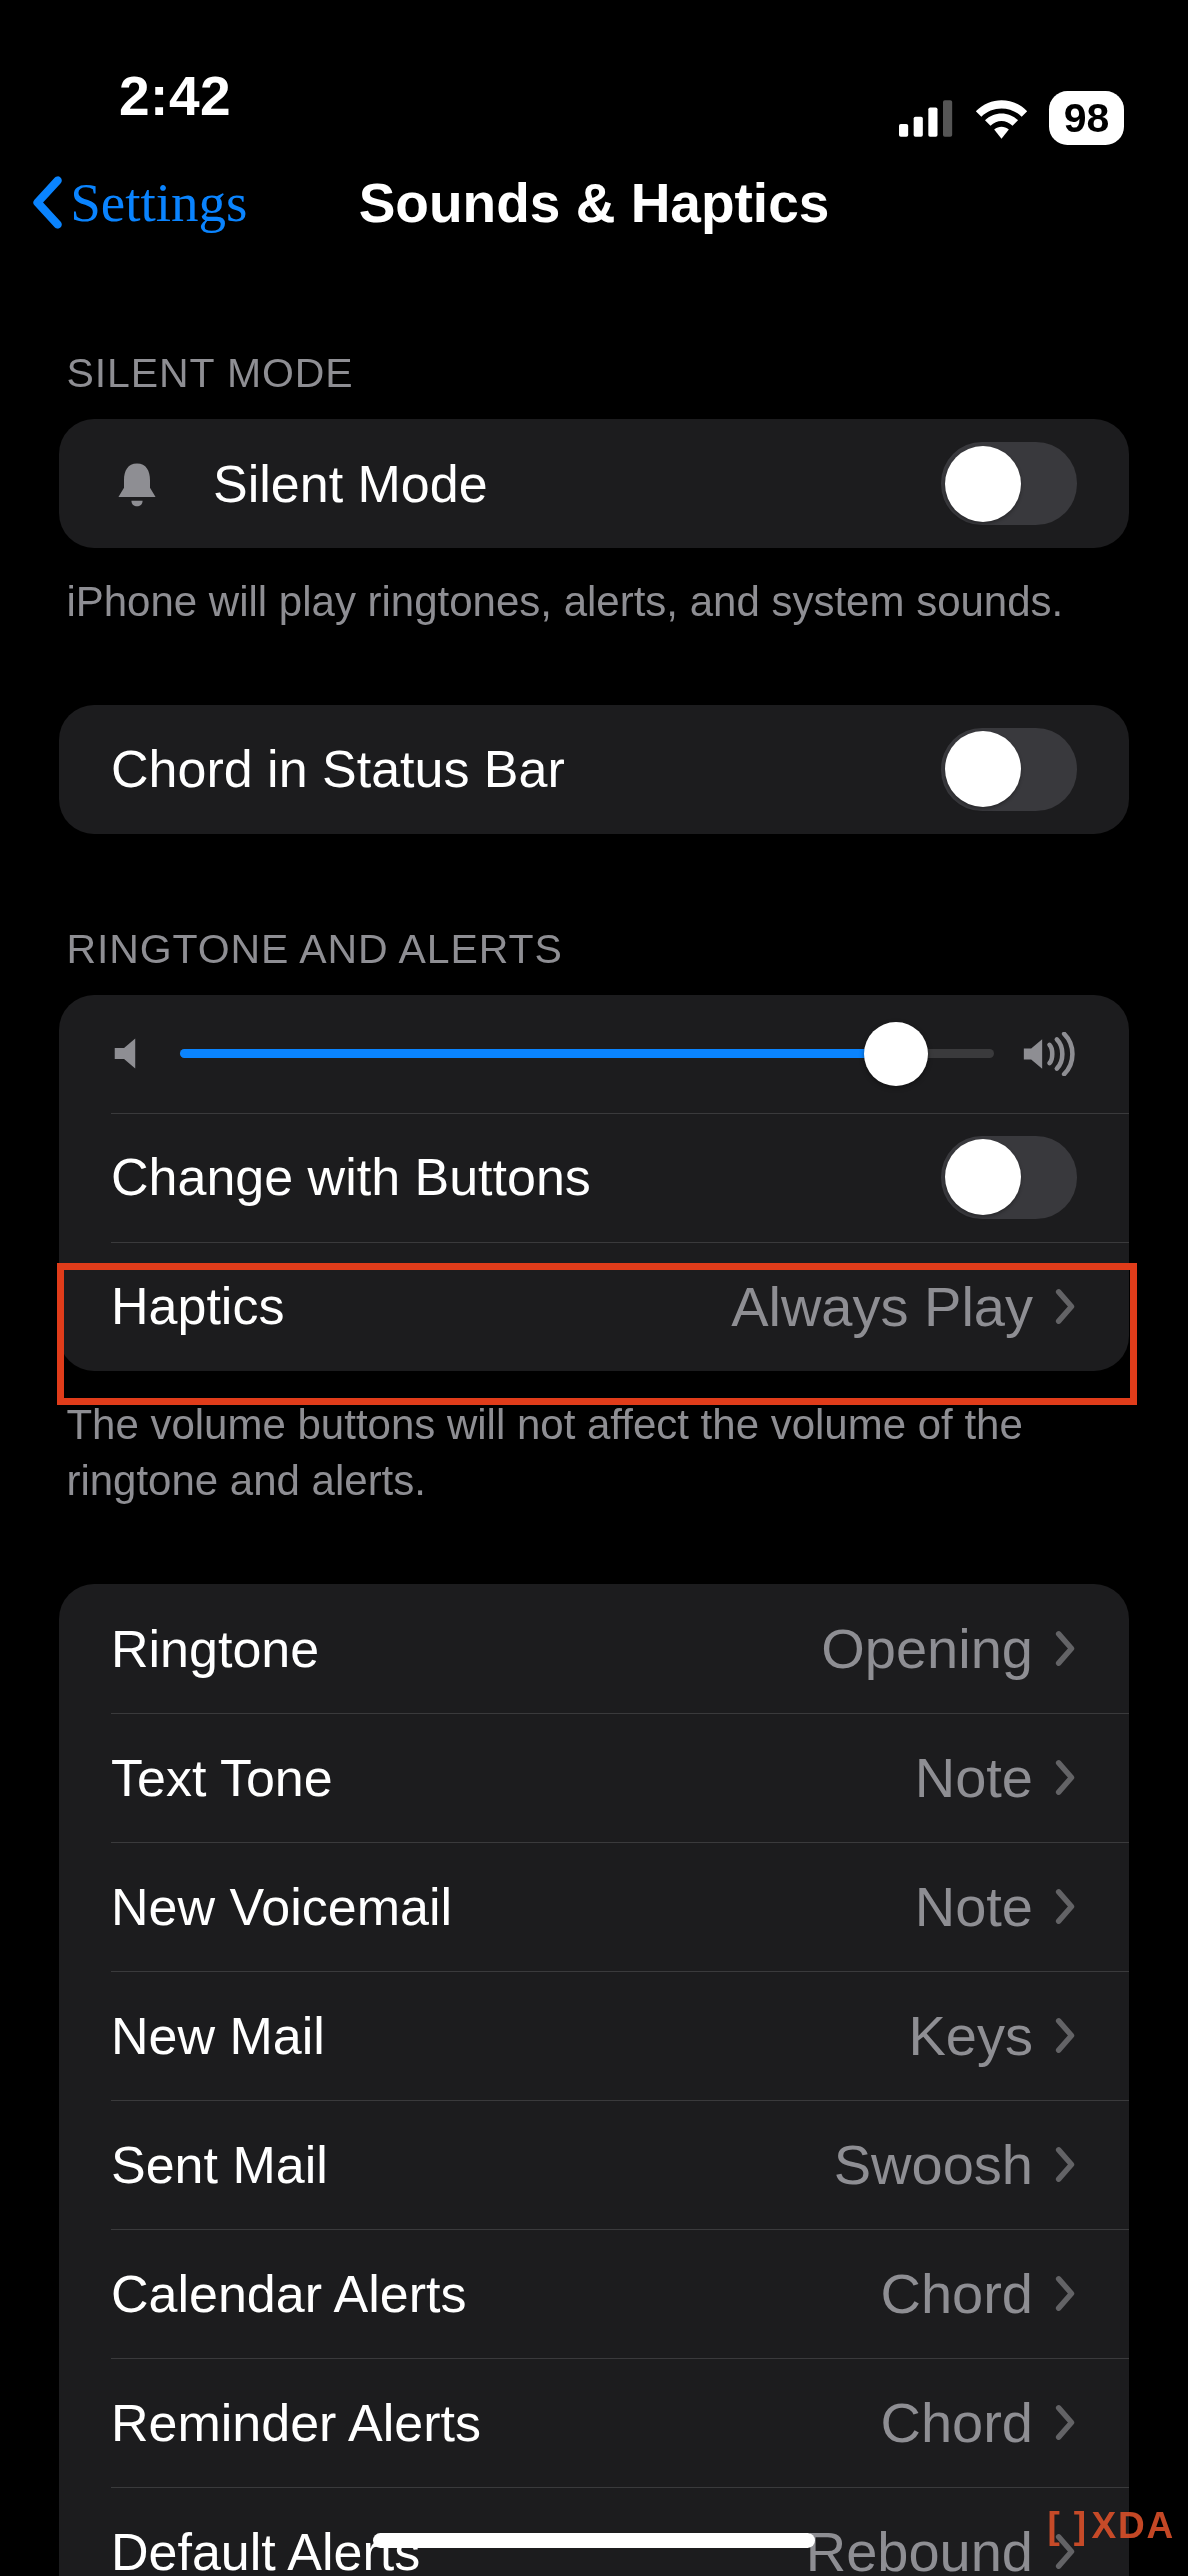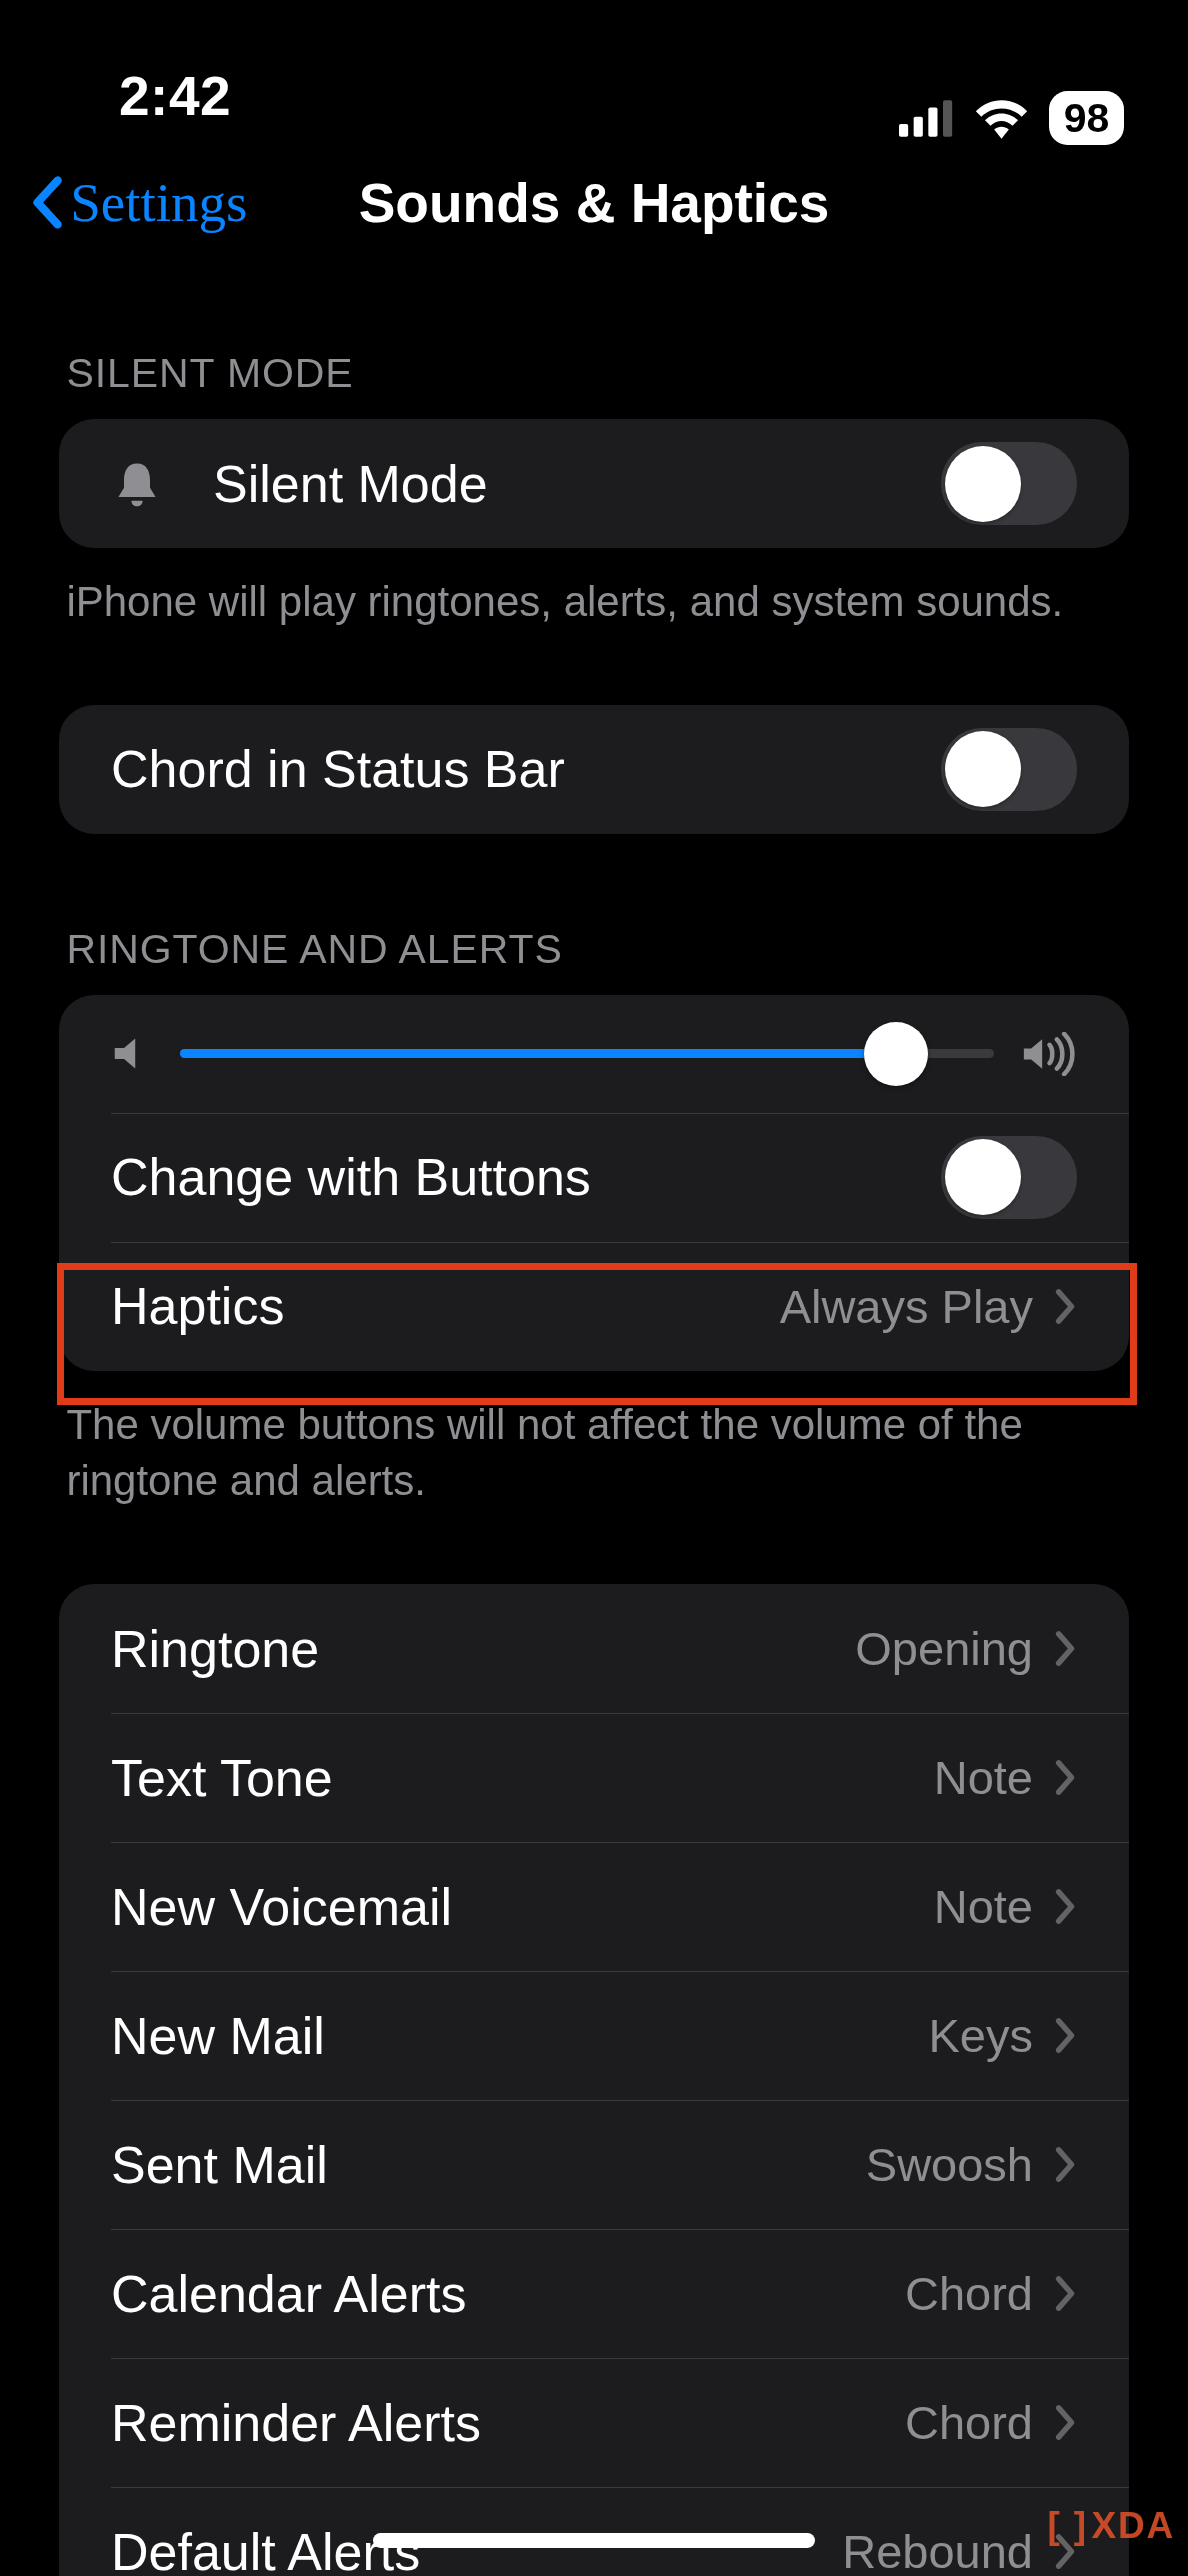--- a/index.html
+++ b/index.html
@@ -26,21 +26,21 @@
   .group { background: #1c1c1e; border-radius: 35px; overflow: hidden; }
   .group.mt { margin-top: 74px; }
 
   .row { display: flex; align-items: center; min-height: 129px; padding: 0 52px; position: relative; }
   .row + .row::before,
   .row + .slider-row::before,
   .slider-row + .row::before {
     content: ""; position: absolute; top: 0; left: 52px; right: 0; height: 0.9px; background: #3a3a3c;
   }
   .row-label { font-size: 52px; font-weight: 400; flex: 1; color: #fff; }
-  .row-value { font-size: 47px; color: #8e8e93; margin-right: 22px; }
+  .row-value { font-size: 56px; color: #8e8e93; margin-right: 22px; }
   .row-icon { width: 74px; display: flex; align-items: center; justify-content: flex-start; margin-right: 28px; }
 
   .chevron { flex-shrink: 0; }
 
   
   .toggle { width: 136px; height: 83px; background: #39393d; border-radius: 41px; position: relative; flex-shrink: 0; }
   .toggle .knob { width: 76px; height: 76px; background: #fff; border-radius: 50%; position: absolute; top: 3.7px; left: 3.7px; box-shadow: 0 1.8px 3.7px rgba(0,0,0,0.3); }
 
   
   .slider-row { display: flex; align-items: center; padding: 37px 52px; position: relative; }

